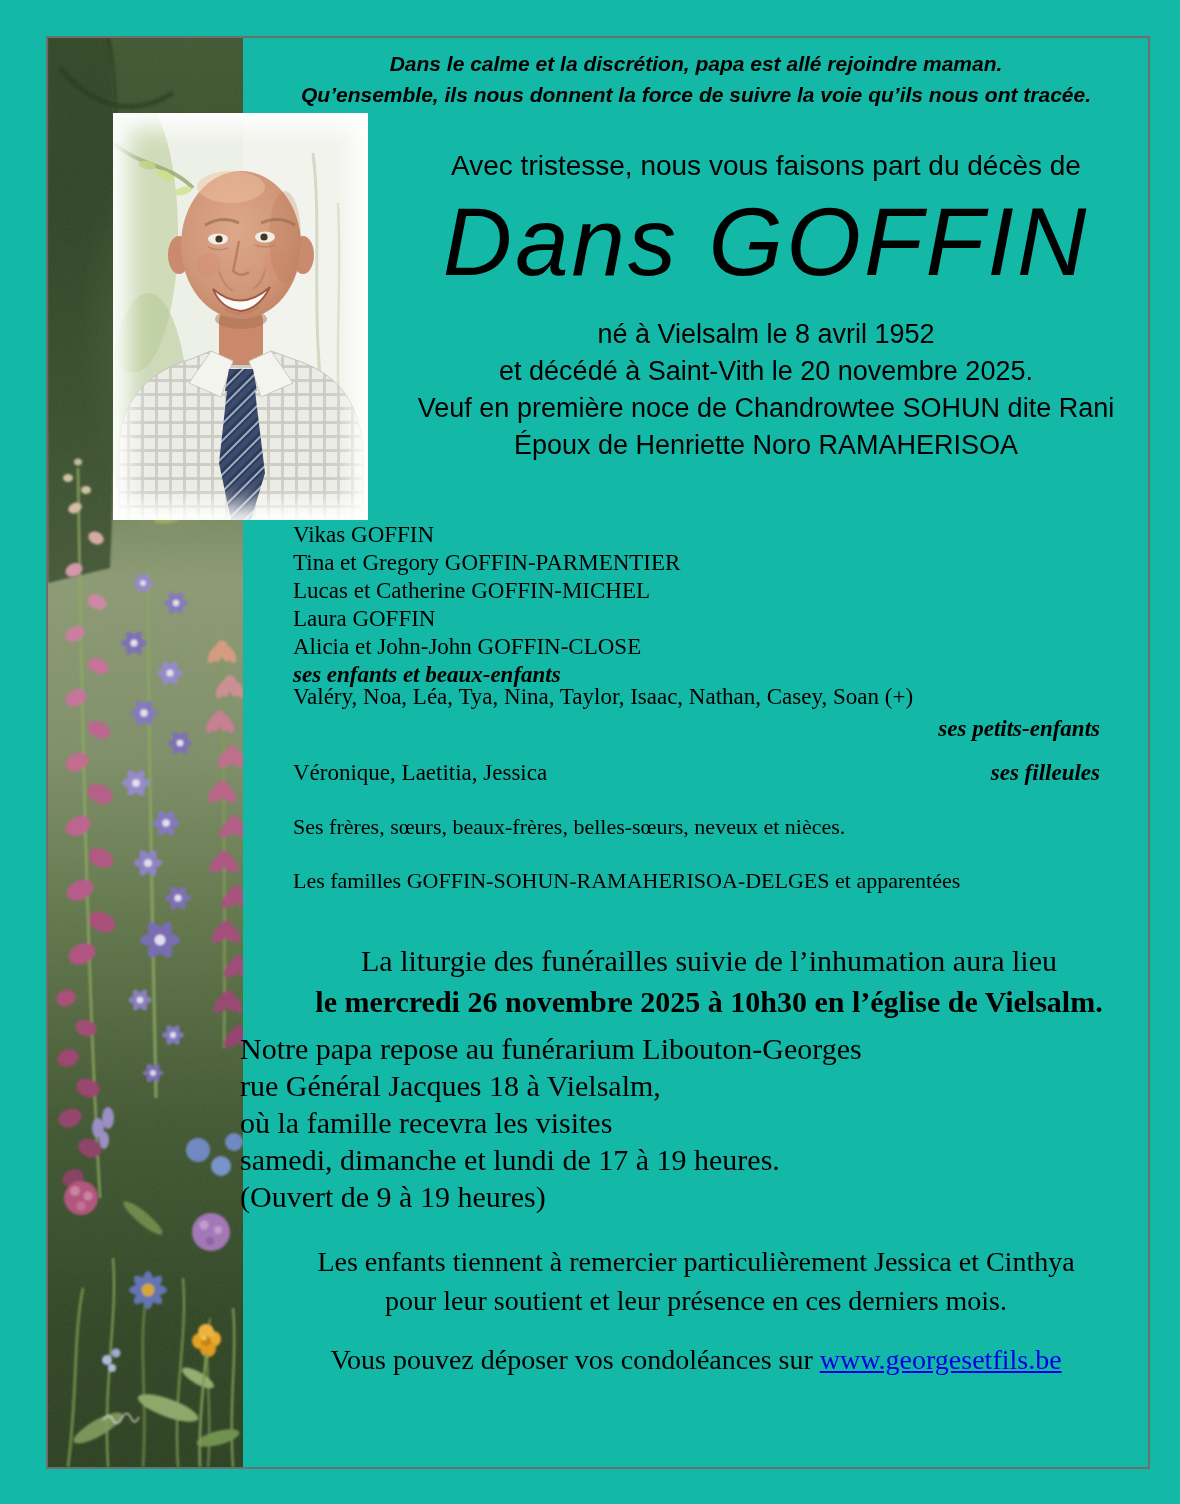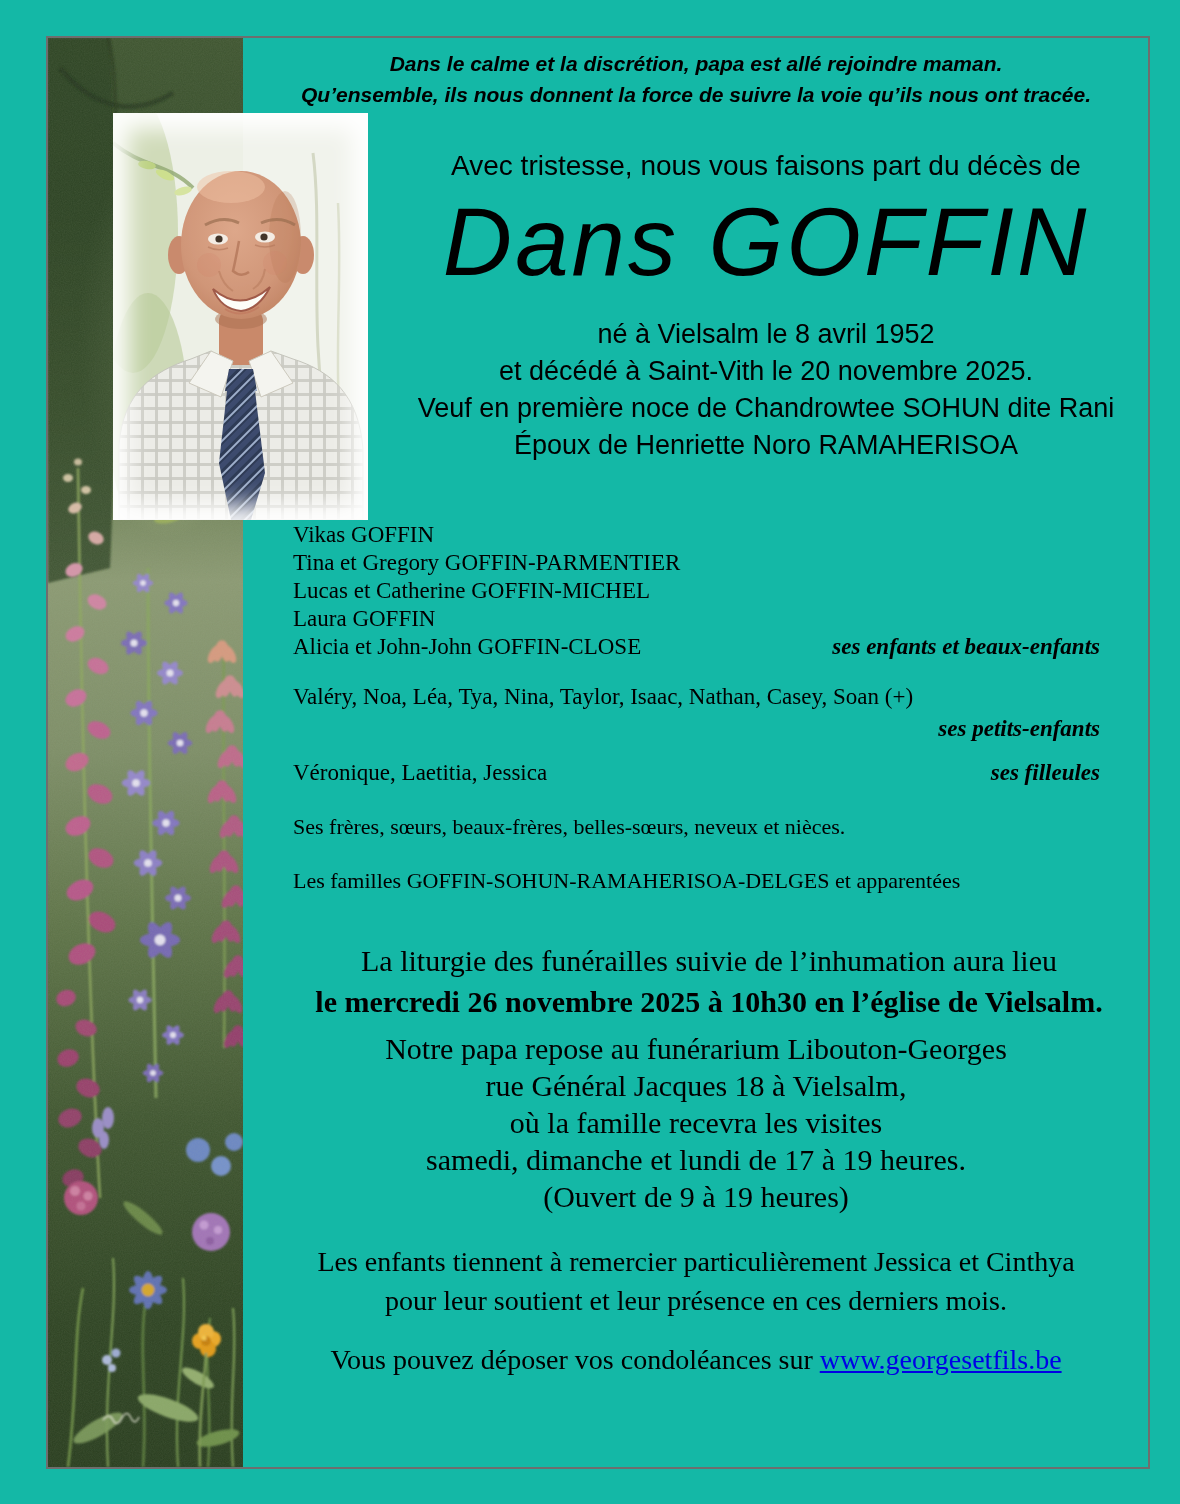--- a/index.html
+++ b/index.html
@@ -12,34 +12,34 @@
   .quote{position:absolute;left:240px;top:48px;width:912px;text-align:center;
          font-style:italic;font-weight:600;font-size:21px;line-height:31px;}
   .intro{position:absolute;left:380px;top:150px;width:772px;text-align:center;font-size:28px;}
   .name{position:absolute;left:380px;top:186px;width:772px;text-align:center;
         font-style:italic;font-size:96px;line-height:112px;letter-spacing:3px;white-space:nowrap;}
   .vitals{position:absolute;left:380px;top:316px;width:772px;text-align:center;
           font-size:27px;line-height:37px;}
   .fam{position:absolute;left:293px;top:521px;width:807px;font-family:"Liberation Serif",serif;
        font-size:23px;line-height:28px;}
   .fam-row{height:28px;}
-  .fam-row.last{display:flex;justify-content:space-between;align-items:flex-start;}
+  .fam-row.last{display:flex;justify-content:space-between;align-items:flex-start;flex-direction:column;}
   .lbl{font-family:"Liberation Serif",serif;font-style:italic;font-weight:bold;font-size:23px;}
 
   .grand{position:absolute;left:293px;top:684px;width:807px;font-family:"Liberation Serif",serif;font-size:23px;}
   .grand .lbl-line{text-align:right;margin-top:6px;}
   .godd{position:absolute;left:293px;top:760px;width:807px;display:flex;justify-content:space-between;
         align-items:baseline;font-family:"Liberation Serif",serif;font-size:23px;}
   .sibl{position:absolute;left:293px;top:814px;width:807px;font-family:"Liberation Serif",serif;font-size:22px;}
   .faml{position:absolute;left:293px;top:868px;width:860px;font-family:"Liberation Serif",serif;font-size:22px;}
 
   .ceremony{position:absolute;left:253px;top:940px;width:912px;text-align:center;
             font-family:"Liberation Serif",serif;font-size:30px;line-height:41px;}
   .ceremony .b{font-weight:bold;}
-  .repose{position:absolute;left:240px;top:1030px;width:912px;text-align:center;
+  .repose{position:absolute;left:240px;top:1030px;width:912px;text-align:left;
           font-family:"Liberation Serif",serif;font-size:30px;line-height:37px;}
   .thanks{position:absolute;left:240px;top:1242px;width:912px;text-align:center;
           font-family:"Liberation Serif",serif;font-size:28px;line-height:39px;}
   .condo{position:absolute;left:240px;top:1344px;width:912px;text-align:center;
          font-family:"Liberation Serif",serif;font-size:28px;}
   a.link{color:#0000e6;text-decoration:underline;}
   .footer{position:absolute;left:240px;top:1437px;width:912px;text-align:center;
           font-style:italic;font-size:17px;}
   .footer .b{font-weight:bold;}
   .footer a.link{font-size:16px;margin-left:10px;}

